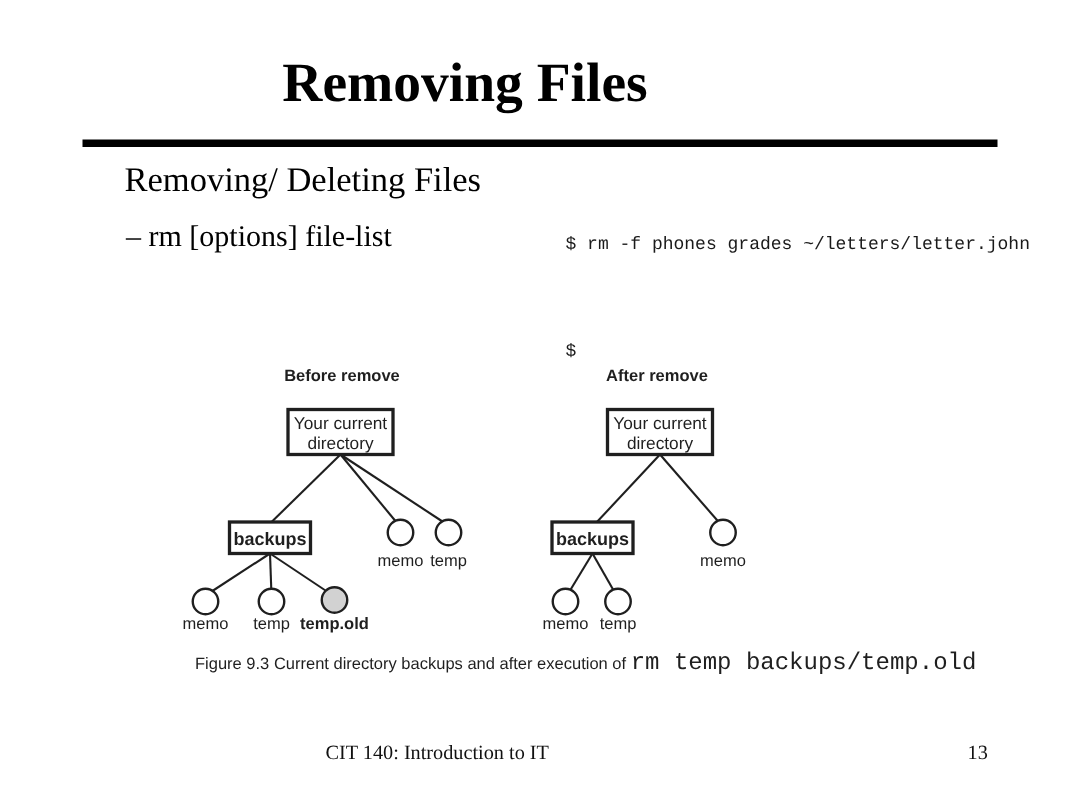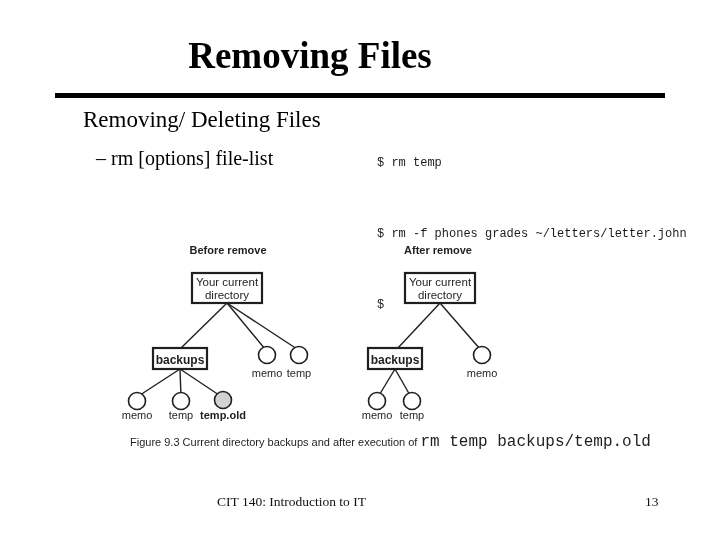--- a/index.html
+++ b/index.html
@@ -7,21 +7,21 @@
        font-family:"Liberation Serif", serif;color:#000;}
   .abs{position:absolute;}
 
   
   .slide-title{left:0;top:34px;width:620px;text-align:center;
                font-size:37px;font-weight:bold;letter-spacing:0px;}
   .title-rule{left:55px;top:93px;width:610px;height:5px;background:#000;}
 
   
   .bullet-1{left:83px;top:107px;font-size:23px;}
-  .bullet-2{left:96px;top:147px;font-size:20px;}
+  .bullet-2{left:84px;top:147px;font-size:20px;}
 
   
   .terminal{left:377px;top:104px;font-family:"Liberation Mono", monospace;
             font-size:12px;line-height:23.8px;color:#1a1a1a;white-space:pre;}
 
   
   .figure-svg{left:110px;top:235px;}
   .figure-svg text{font-family:"Liberation Sans", sans-serif;fill:#1f1f1f;}
   .tree-heading{font-size:11px;font-weight:bold;}
   .box-label{font-size:11.5px;}
@@ -42,21 +42,20 @@
 </head>
 <body>
 
 <div class="abs slide-title">Removing Files</div>
 <div class="abs title-rule"></div>
 
 <div class="abs bullet-1">Removing/ Deleting Files</div>
 <div class="abs bullet-2">– rm [options] file-list</div>
 
 <div class="abs terminal">
-  <div>$ rm temp</div>
   <div>$ rm -f phones grades ~/letters/letter.john</div>
   <div>$</div>
 </div>
 
 <svg class="abs figure-svg" width="490" height="200" viewBox="0 0 490 200">
 
   <g>
     <text class="tree-heading" x="118" y="19" text-anchor="middle">Before remove</text>
 
     <line x1="117" y1="68" x2="70" y2="114" stroke="#1f1f1f" stroke-width="1.4"></line>

